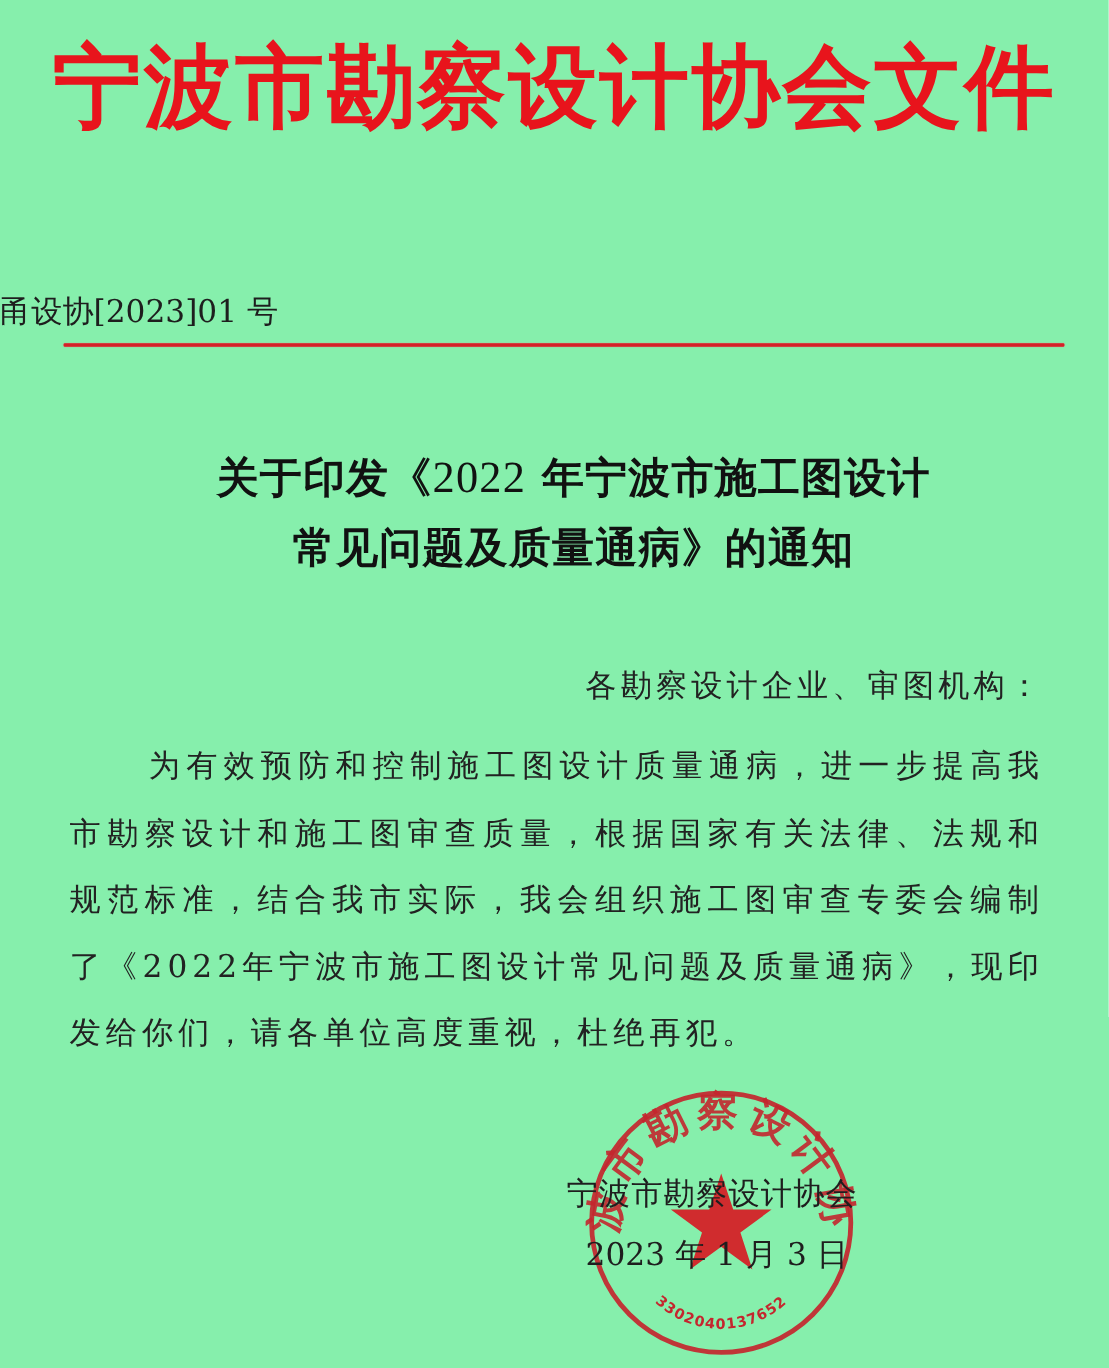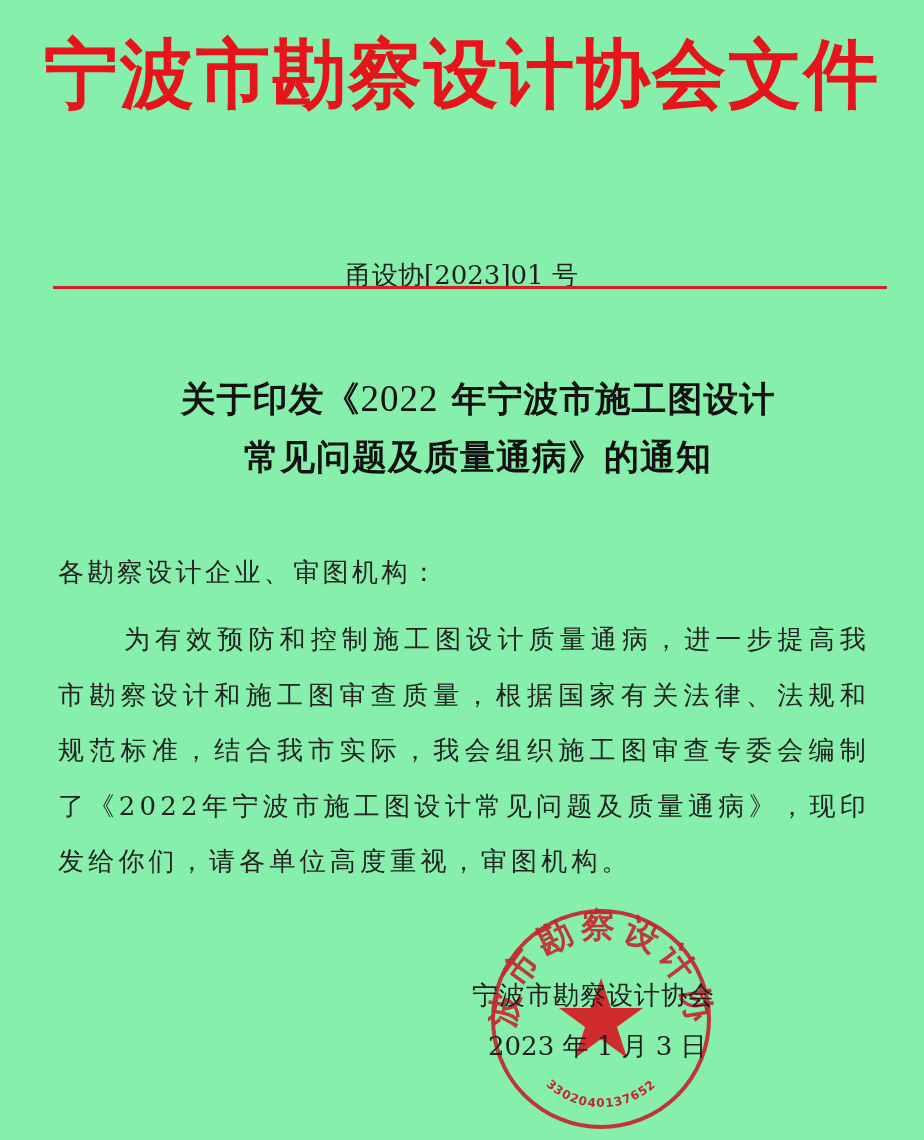--- a/index.html
+++ b/index.html
@@ -6,21 +6,21 @@
   body { width:924px; height:1140px; position:relative; overflow:hidden; }
   .page { position:absolute; left:0; top:0; width:924px; height:1140px; background:#86efac; }
 
   .masthead {
     position:absolute; left:0; top:28px; width:924px; text-align:center;
     color:#e8141c; font-family:"DejaVu Serif","Liberation Serif",serif;
     font-weight:bold; font-size:74px; letter-spacing:2px; line-height:90px;
     transform:scaleY(1.02);
   }
   .docno {
-    position:absolute; left:0; top:257px; width:924px; text-align:center;
+    position:absolute; left:0; top:242px; width:924px; 
     font-family:"DejaVu Serif","Liberation Serif",serif; font-size:26px; color:#1e1e1e;
     line-height:36px;
   }
   .redline {
     position:absolute; left:53px; top:286px; width:834px; height:3px; background:#d42127;
     border-radius:1px; box-shadow:0 0 1px #e87a7e;
   }
   .title {
     position:absolute; left:0; width:924px; text-align:center;
     font-family:"DejaVu Sans","Liberation Sans",sans-serif; font-weight:bold;
@@ -28,21 +28,21 @@
   }
   .title .num { font-family:"Liberation Serif","DejaVu Serif",serif; font-weight:normal; font-size:37px; }
   .title1 { top:374px; }
   .title2 { top:432px; }
 
   .body-text {
     position:absolute; left:58px; width:812px;
     font-family:"DejaVu Serif","Liberation Serif",serif; font-size:26px; color:#222;
     line-height:40px; letter-spacing:3.4px;
   }
-  .salute { top:552px; }
+  .salute { top:552px;text-align:right; }
   .para { top:612px; line-height:55.5px; text-indent:66px; text-align:justify; letter-spacing:4.2px; }
 
   .seal {
     position:absolute; left:488px; top:906px; width:226px; height:226px;
   }
   .sign {
     position:absolute; left:472px; top:975px; width:300px;
     font-family:"DejaVu Serif","Liberation Serif",serif; font-size:26px; color:#1e1e1e;
     line-height:40px; letter-spacing:1px;
   }
@@ -60,21 +60,21 @@
 
   <div class="redline"></div>
 
   <div class="title title1">
     <span>关于印发《</span><span class="num">2022</span><span> 年宁波市施工图设计</span>
   </div>
   <div class="title title2">常见问题及质量通病》的通知</div>
 
   <div class="body-text salute">各勘察设计企业、审图机构：</div>
 
-  <div class="body-text para">为有效预防和控制施工图设计质量通病，进一步提高我市勘察设计和施工图审查质量，根据国家有关法律、法规和规范标准，结合我市实际，我会组织施工图审查专委会编制了《2022年宁波市施工图设计常见问题及质量通病》，现印发给你们，请各单位高度重视，审图机构。</div>
+  <div class="body-text para">为有效预防和控制施工图设计质量通病，进一步提高我市勘察设计和施工图审查质量，根据国家有关法律、法规和规范标准，结合我市实际，我会组织施工图审查专委会编制了《2022年宁波市施工图设计常见问题及质量通病》，现印发给你们，请各单位高度重视，杜绝再犯。</div>
 
   <svg class="seal" viewBox="0 0 226 226">
     <defs>
       <path id="sealArc" d="M 30 140 A 86 86 0 1 1 196 140" fill="none"></path>
       <path id="codeArc" d="M 48 168 A 80 80 0 0 0 178 168" fill="none"></path>
     </defs>
     <circle cx="113" cy="113" r="108" fill="none" stroke="#c4262e" stroke-width="4" opacity="0.92"></circle>
     <text font-family="'DejaVu Serif','Liberation Serif',serif" font-size="34" font-weight="bold" fill="#c4262e" opacity="0.9" letter-spacing="6">
       <textPath href="#sealArc" startOffset="50%" text-anchor="middle">宁波市勘察设计协会</textPath>
     </text>

